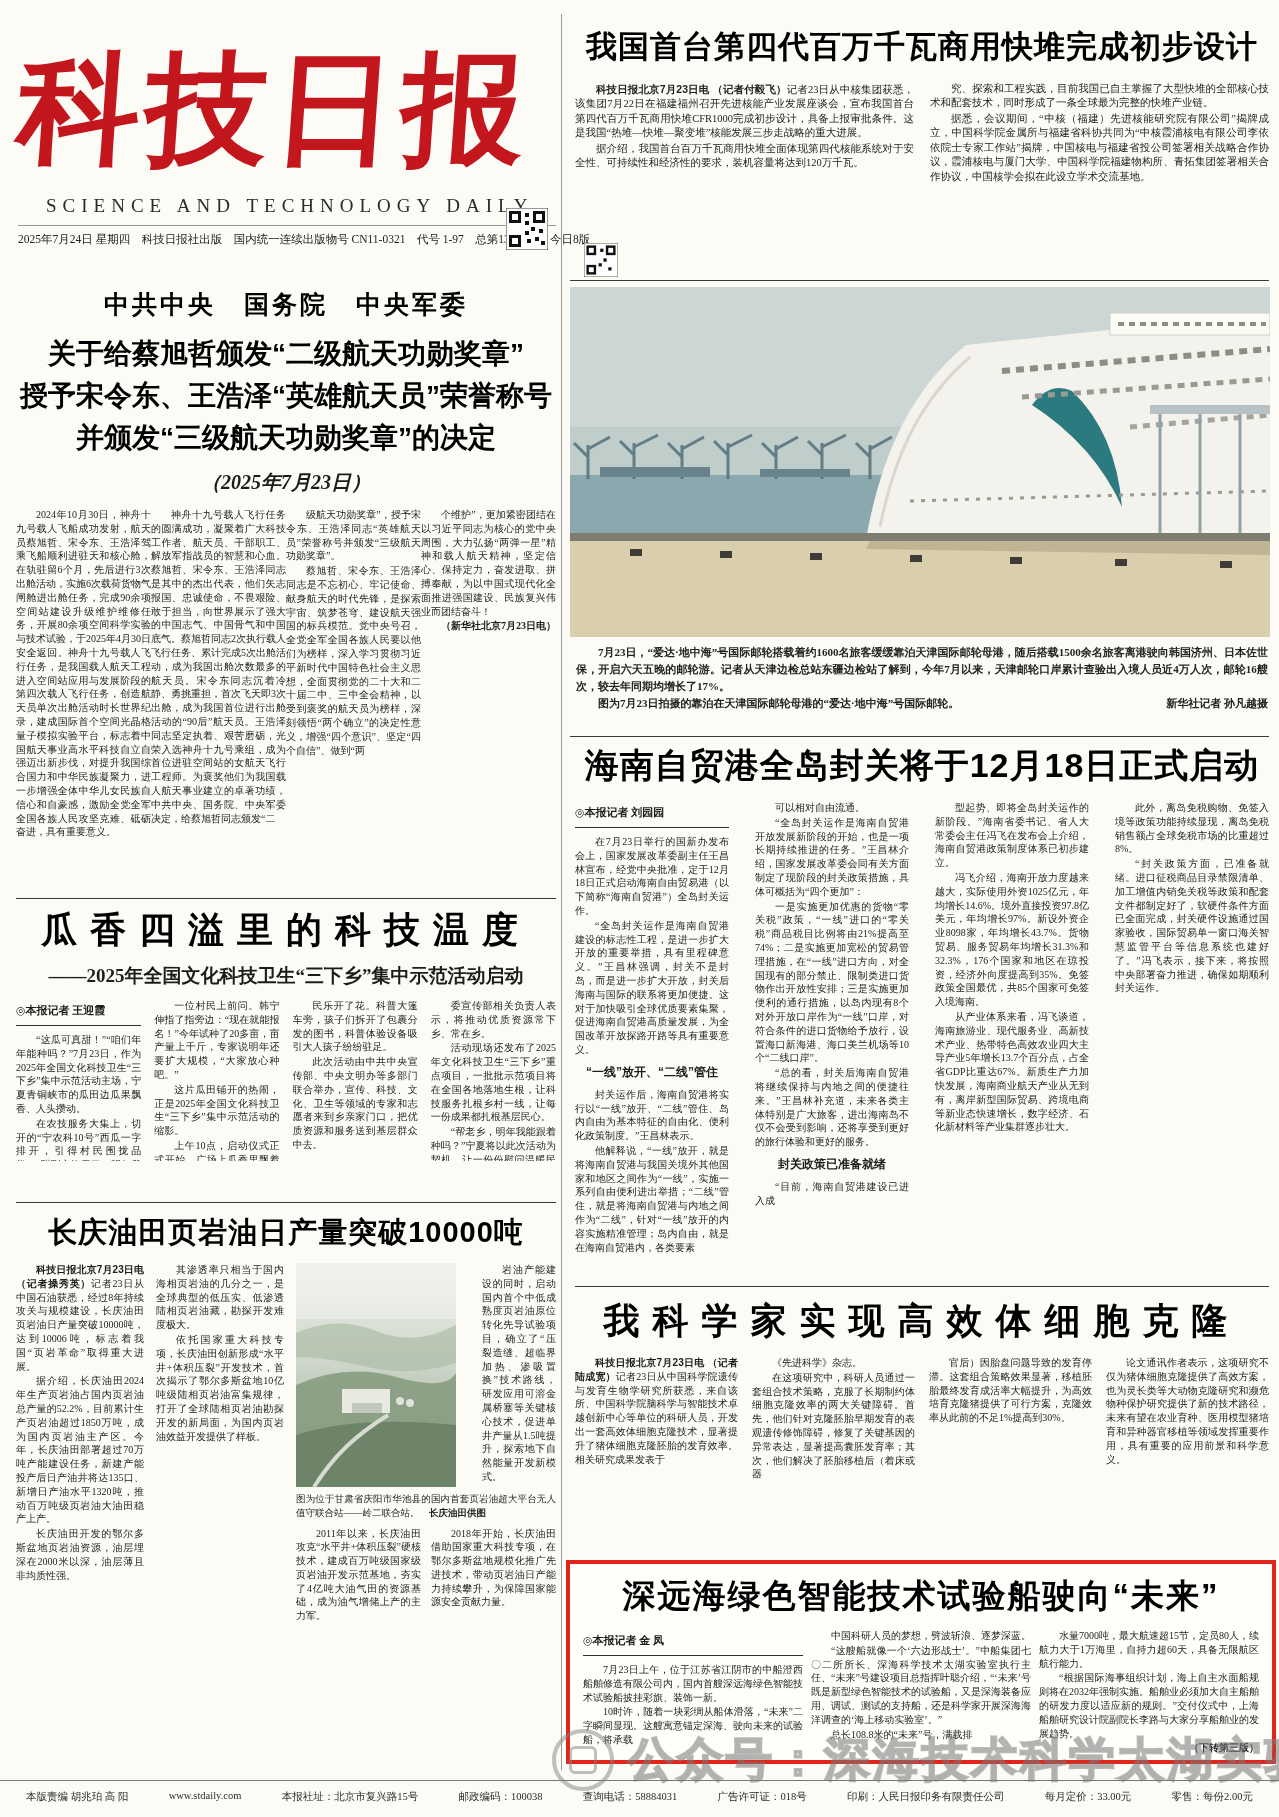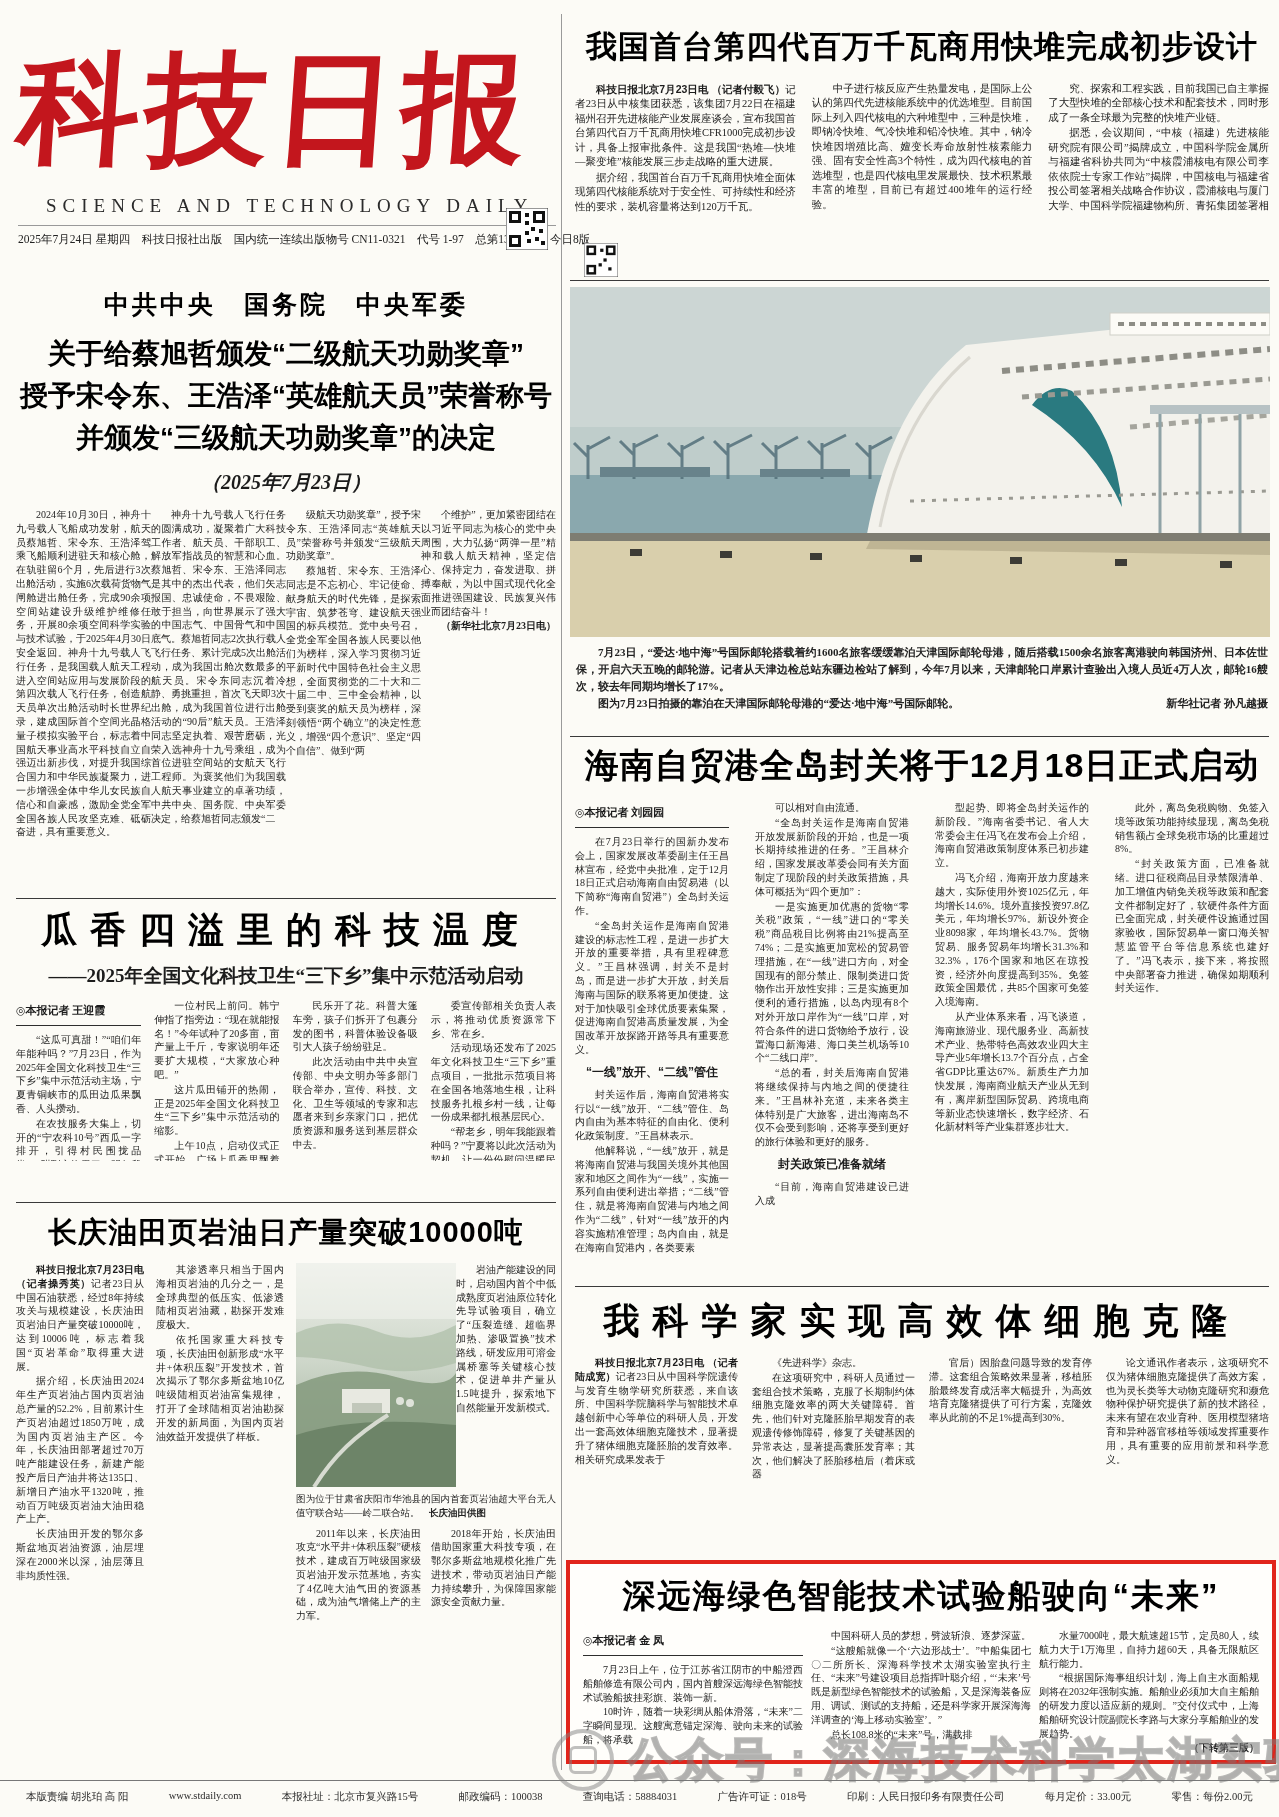--- a/index.html
+++ b/index.html
@@ -62,21 +62,21 @@
   .art-guaxiang{left:16px;top:906px;width:540px;}
   .gx-hl{font-size:36px;letter-spacing:13px;margin-bottom:8px;}
   .gx-sub{font-size:19px;font-weight:bold;text-align:center;margin:0 0 10px;}
   .gx-body{gap:13px;height:162px;}
   
   .art-changqing{left:16px;top:1202px;width:540px;border-top:1.5px solid #3a3a3a;padding-top:10px;}
   .cq-hl{font-size:29px;letter-spacing:1px;margin-bottom:10px;}
   .cq-body{display:flex;gap:12px;height:512px;overflow:hidden;}
   .cq-colA,.cq-colB{width:128px;overflow:hidden;}
   .cq-right{width:260px;display:flex;flex-direction:column;}
-  .cq-toprow{display:flex;gap:0;}
+  .cq-toprow{display:flex;gap:26px;}
   .cq-photo{width:160px;height:224px;flex:none;}
   .cq-side{flex:1;overflow:hidden;}
   .cq-cap{font-size:9.5px;line-height:1.5;margin:5px 0 6px;text-align:justify;color:#222;}
   .cq-cap b{white-space:nowrap;}
   .cq-botrow{display:flex;gap:10px;flex:1;overflow:hidden;}
   .cq-botrow>div{flex:1;overflow:hidden;}
   
   .qr1{left:506px;top:208px;width:42px;height:42px;}
   .qr2{left:584px;top:243px;width:34px;height:34px;}
   
@@ -147,24 +147,20 @@
 
   <section class="abs art-fast">
     <h1 class="hl fast-hl">我国首台第四代百万千瓦商用快堆完成初步设计</h1>
     <div class="cols fast-body">
       <div class="col">
         <p class="lede"><b>科技日报北京7月23日电 （记者付毅飞）</b><span>记者23日从中核集团获悉，该集团7月22日在福建福州召开先进核能产业发展座谈会，宣布我国首台第四代百万千瓦商用快堆CFR1000完成初步设计，具备上报审批条件。这是我国“热堆—快堆—聚变堆”核能发展三步走战略的重大进展。</span></p>
         <div class="plist">
             <p>据介绍，我国首台百万千瓦商用快堆全面体现第四代核能系统对于安全性、可持续性和经济性的要求，装机容量将达到120万千瓦。</p>
           </div>
       </div>
-      <div class="col plist">
-          <p>中子进行核反应产生热量发电，是国际上公认的第四代先进核能系统中的优选堆型。目前国际上列入四代核电的六种堆型中，三种是快堆，即钠冷快堆、气冷快堆和铅冷快堆。其中，钠冷快堆因增殖比高、嬗变长寿命放射性核素能力强、固有安全性高3个特性，成为四代核电的首选堆型，也是四代核电里发展最快、技术积累最丰富的堆型，目前已有超过400堆年的运行经验。</p>
-          <p>快堆是我国核能发展“三步走”战略至关重要的一步。2011年，中国实验快堆成功并网发电；经过十余年的研</p>
-        </div>
       <div class="col plist">
           <p>究、探索和工程实践，目前我国已自主掌握了大型快堆的全部核心技术和配套技术，同时形成了一条全球最为完整的快堆产业链。</p>
           <p>据悉，会议期间，“中核（福建）先进核能研究院有限公司”揭牌成立，中国科学院金属所与福建省科协共同为“中核霞浦核电有限公司李依依院士专家工作站”揭牌，中国核电与福建省投公司签署相关战略合作协议，霞浦核电与厦门大学、中国科学院福建物构所、青拓集团签署相关合作协议，中国核学会拟在此设立学术交流基地。</p>
         </div>
     </div>
   </section>
 
   <div class="abs hrule" style="left:570px;top:280px;width:699px;"></div>
 
   <figure class="abs ship">

